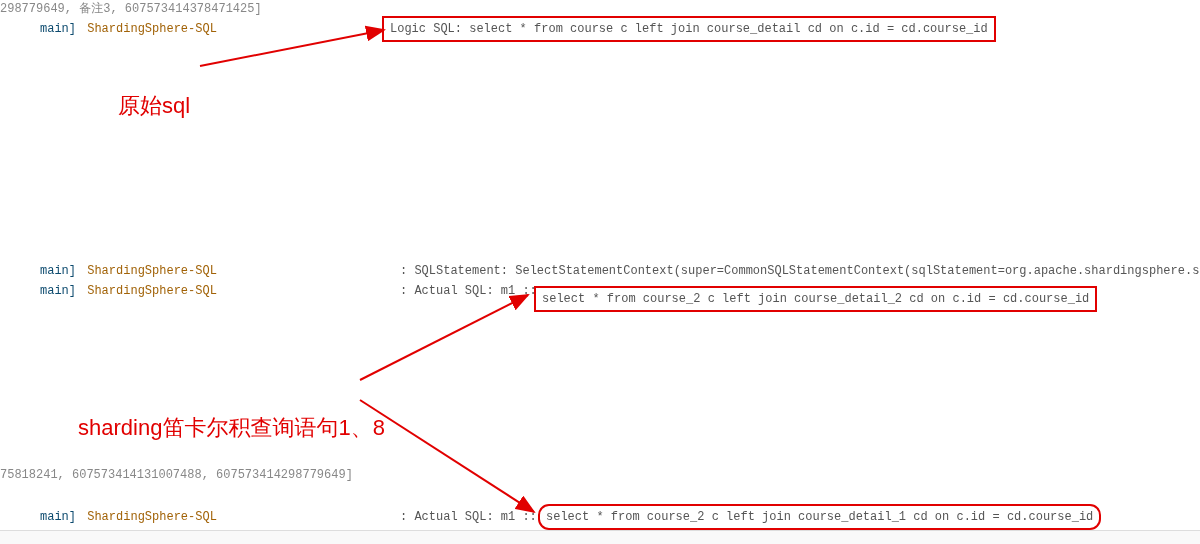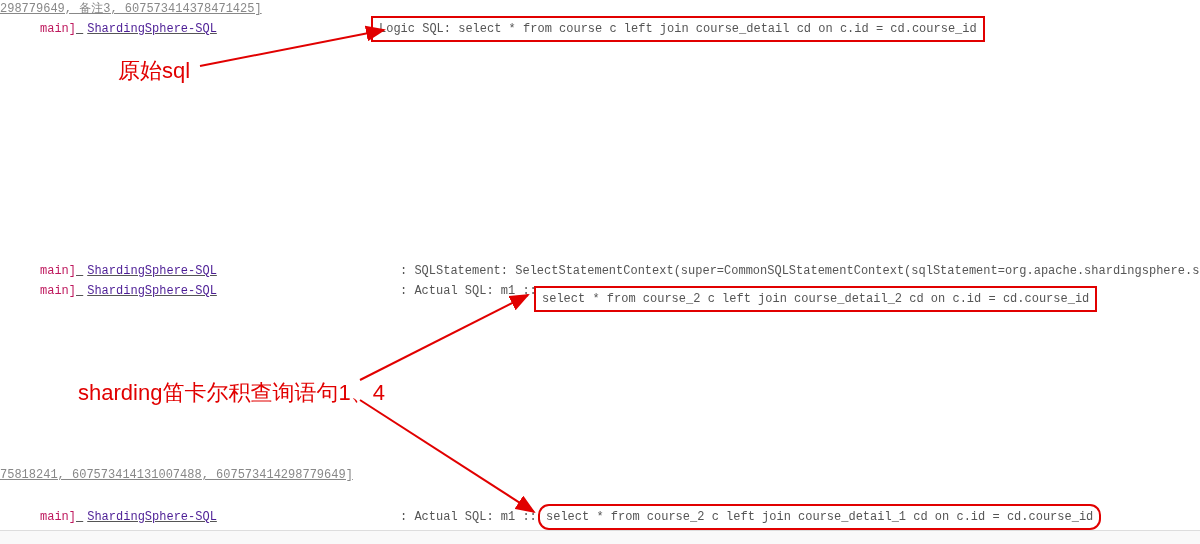--- a/index.html
+++ b/index.html
@@ -10,37 +10,37 @@
     font-family: Consolas, "Courier New", monospace;
     font-size: 12px;
     background: #ffffff;
     color: #555;
     position: relative;
   }
   .log-line {
     white-space: nowrap;
     position: absolute;
     left: 0;
-    text-decoration: underline;
   }
-  .thread { color: #be185d; text-align: center; }
-  .logger { color: #4c1d95; }
+  .thread { color: #0c4a6e; text-align: center; }
+  .logger { color: #a16207; }
   .colon { color: #555; }
   .red-box {
     border: 2px solid #e10000;
     padding: 4px 6px;
     display: inline-block;
     color: #555;
   }
   .annot {
     position: absolute;
     color: #e10000;
     font-family: "Microsoft YaHei", SimSun, sans-serif;
     font-size: 22px;
     white-space: nowrap;
+    margin-top: 35px;
   }
   svg.arrows {
     position: absolute;
     top: 0; left: 0;
     width: 1200px; height: 544px;
     pointer-events: none;
   }
   .faded { color: #888; }
   .bottom-bar {
     position: absolute;
@@ -56,21 +56,21 @@
 <body>
 
 <div class="log-line faded" style="top:0px; left:0px;">
   <span>298779649, 备注3, 607573414378471425]</span>
 </div>
 
 <div class="log-line" style="top:22px;">
   <span class="thread" style="display:inline-block; padding-left:40px;">main]</span>
   <span class="logger" style="padding-left:4px;">ShardingSphere-SQL</span>
 </div>
-<div class="red-box" style="position:absolute; top:16px; left:371px;">
+<div class="red-box" style="position:absolute; top:16px; left:382px;">
   <span>Logic SQL: select * from course c left join course_detail cd on c.id = cd.course_id</span>
 </div>
 
 <div class="annot" style="top:56px; left:118px;">
   <span>原始sql</span>
 </div>
 
 <div class="log-line" style="top:264px;">
   <span class="thread" style="display:inline-block; padding-left:40px;">main]</span>
   <span class="logger" style="padding-left:4px;">ShardingSphere-SQL</span>
@@ -83,21 +83,21 @@
 <div class="log-line" style="top:284px;">
   <span class="thread" style="display:inline-block; padding-left:40px;">main]</span>
   <span class="logger" style="padding-left:4px;">ShardingSphere-SQL</span>
   <span class="colon" style="position:absolute; left:400px;">: Actual SQL: m1 ::</span>
 </div>
 <div class="red-box" style="position:absolute; top:286px; left:534px;">
   <span>select * from course_2 c left join course_detail_2 cd on c.id = cd.course_id</span>
 </div>
 
 <div class="annot" style="top:378px; left:78px;">
-  <span>sharding笛卡尔积查询语句1、4</span>
+  <span>sharding笛卡尔积查询语句1、8</span>
 </div>
 
 <div class="log-line faded" style="top:468px; left:0px;">
   <span>75818241, 607573414131007488, 607573414298779649]</span>
 </div>
 
 <div class="log-line" style="top:510px;">
   <span class="thread" style="display:inline-block; padding-left:40px;">main]</span>
   <span class="logger" style="padding-left:4px;">ShardingSphere-SQL</span>
   <span class="colon" style="position:absolute; left:400px;">: Actual SQL: m1 ::</span>

